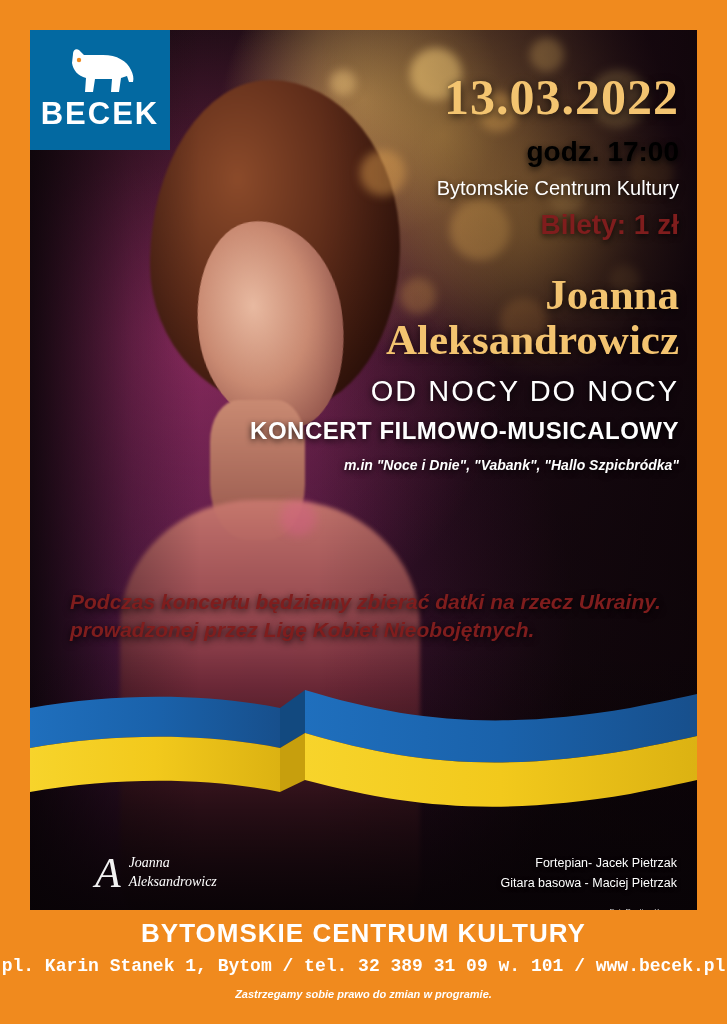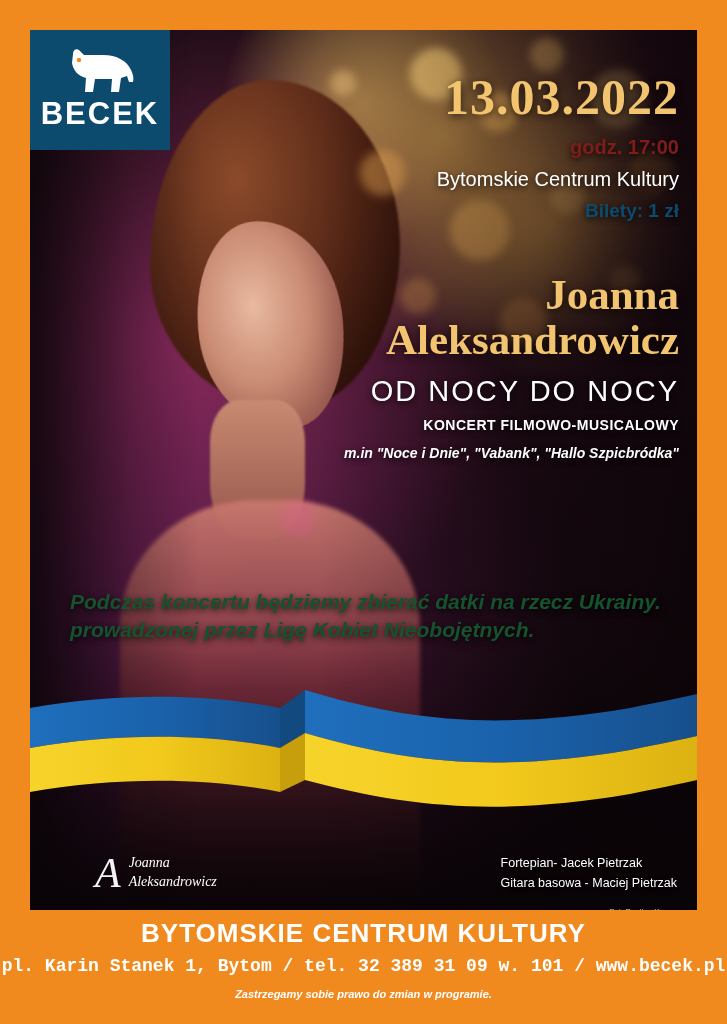--- a/index.html
+++ b/index.html
@@ -114,21 +114,21 @@
     height: 880px;
     background: linear-gradient(270deg, rgba(12,4,8,0.80) 0%, rgba(12,4,8,0.35) 45%, rgba(12,4,8,0) 100%);
   }
   
   .logo-block {
     position: absolute;
     left: 30px;
     top: 30px;
     width: 140px;
     height: 120px;
-    background: #0c4a6e;
+    background: #0369a1;
     z-index: 6;
     display: flex;
     flex-direction: column;
     align-items: center;
     justify-content: center;
   }
   .logo-icon {
     width: 74px;
     height: 46px;
     margin-bottom: 2px;
@@ -154,36 +154,36 @@
     font-family: "Liberation Serif", serif;
     font-size: 50px;
     font-weight: bold;
     color: #f3c470;
     letter-spacing: 1px;
     line-height: 1;
     text-shadow: 0 2px 8px rgba(0,0,0,0.7);
   }
   .hour {
     margin-top: 14px;
-    font-size: 20px;
-    font-weight: bold;
-    color: #7f1d1d;
+    font-size: 28px;
+    font-weight: bold;
+    color: #000000;
     text-shadow: 0 2px 6px rgba(0,0,0,0.8);
   }
   .venue {
     margin-top: 9px;
     font-size: 20px;
     color: #ffffff;
     text-shadow: 0 2px 6px rgba(0,0,0,0.8);
   }
   .tickets {
     margin-top: 9px;
-    font-size: 19px;
-    font-weight: bold;
-    color: #0c4a6e;
+    font-size: 28px;
+    font-weight: bold;
+    color: #7f1d1d;
     text-shadow: 0 2px 6px rgba(0,0,0,0.8);
   }
   .artist-block {
     position: absolute;
     right: 48px;
     top: 272px;
     width: 470px;
     text-align: right;
     z-index: 5;
   }
@@ -205,21 +205,21 @@
   }
   .subtitle {
     margin-top: 13px;
     font-size: 29px;
     color: #ffffff;
     letter-spacing: 2px;
     text-shadow: 0 2px 6px rgba(0,0,0,0.8);
   }
   .concert-type {
     margin-top: 9px;
-    font-size: 14px;
+    font-size: 24px;
     font-weight: bold;
     color: #ffffff;
     letter-spacing: 0.5px;
     text-shadow: 0 2px 6px rgba(0,0,0,0.8);
   }
   .repertoire {
     margin-top: 11px;
     font-size: 14px;
     font-style: italic;
     font-weight: bold;
@@ -227,21 +227,21 @@
     line-height: 1.4;
     text-shadow: 0 2px 6px rgba(0,0,0,0.8);
   }
   
   .charity {
     position: absolute;
     left: 70px;
     top: 588px;
     width: 620px;
     z-index: 5;
-    color: #14532d;
+    color: #7f1d1d;
     font-size: 21px;
     font-weight: bold;
     font-style: italic;
     line-height: 1.35;
     text-shadow: 0 2px 7px rgba(0,0,0,0.85);
   }
   
   .ribbon {
     position: absolute;
     left: 30px;
@@ -273,21 +273,21 @@
     font-style: italic;
     font-size: 14px;
     line-height: 1.35;
   }
   
   .credits {
     position: absolute;
     right: 50px;
     bottom: 130px;
     z-index: 5;
-    text-align: left;
+    text-align: right;
     color: #ffffff;
     font-size: 12.5px;
     line-height: 1.65;
     text-shadow: 0 1px 4px rgba(0,0,0,0.9);
   }
   .photo-credit {
     position: absolute;
     right: 50px;
     bottom: 108px;
     z-index: 5;

